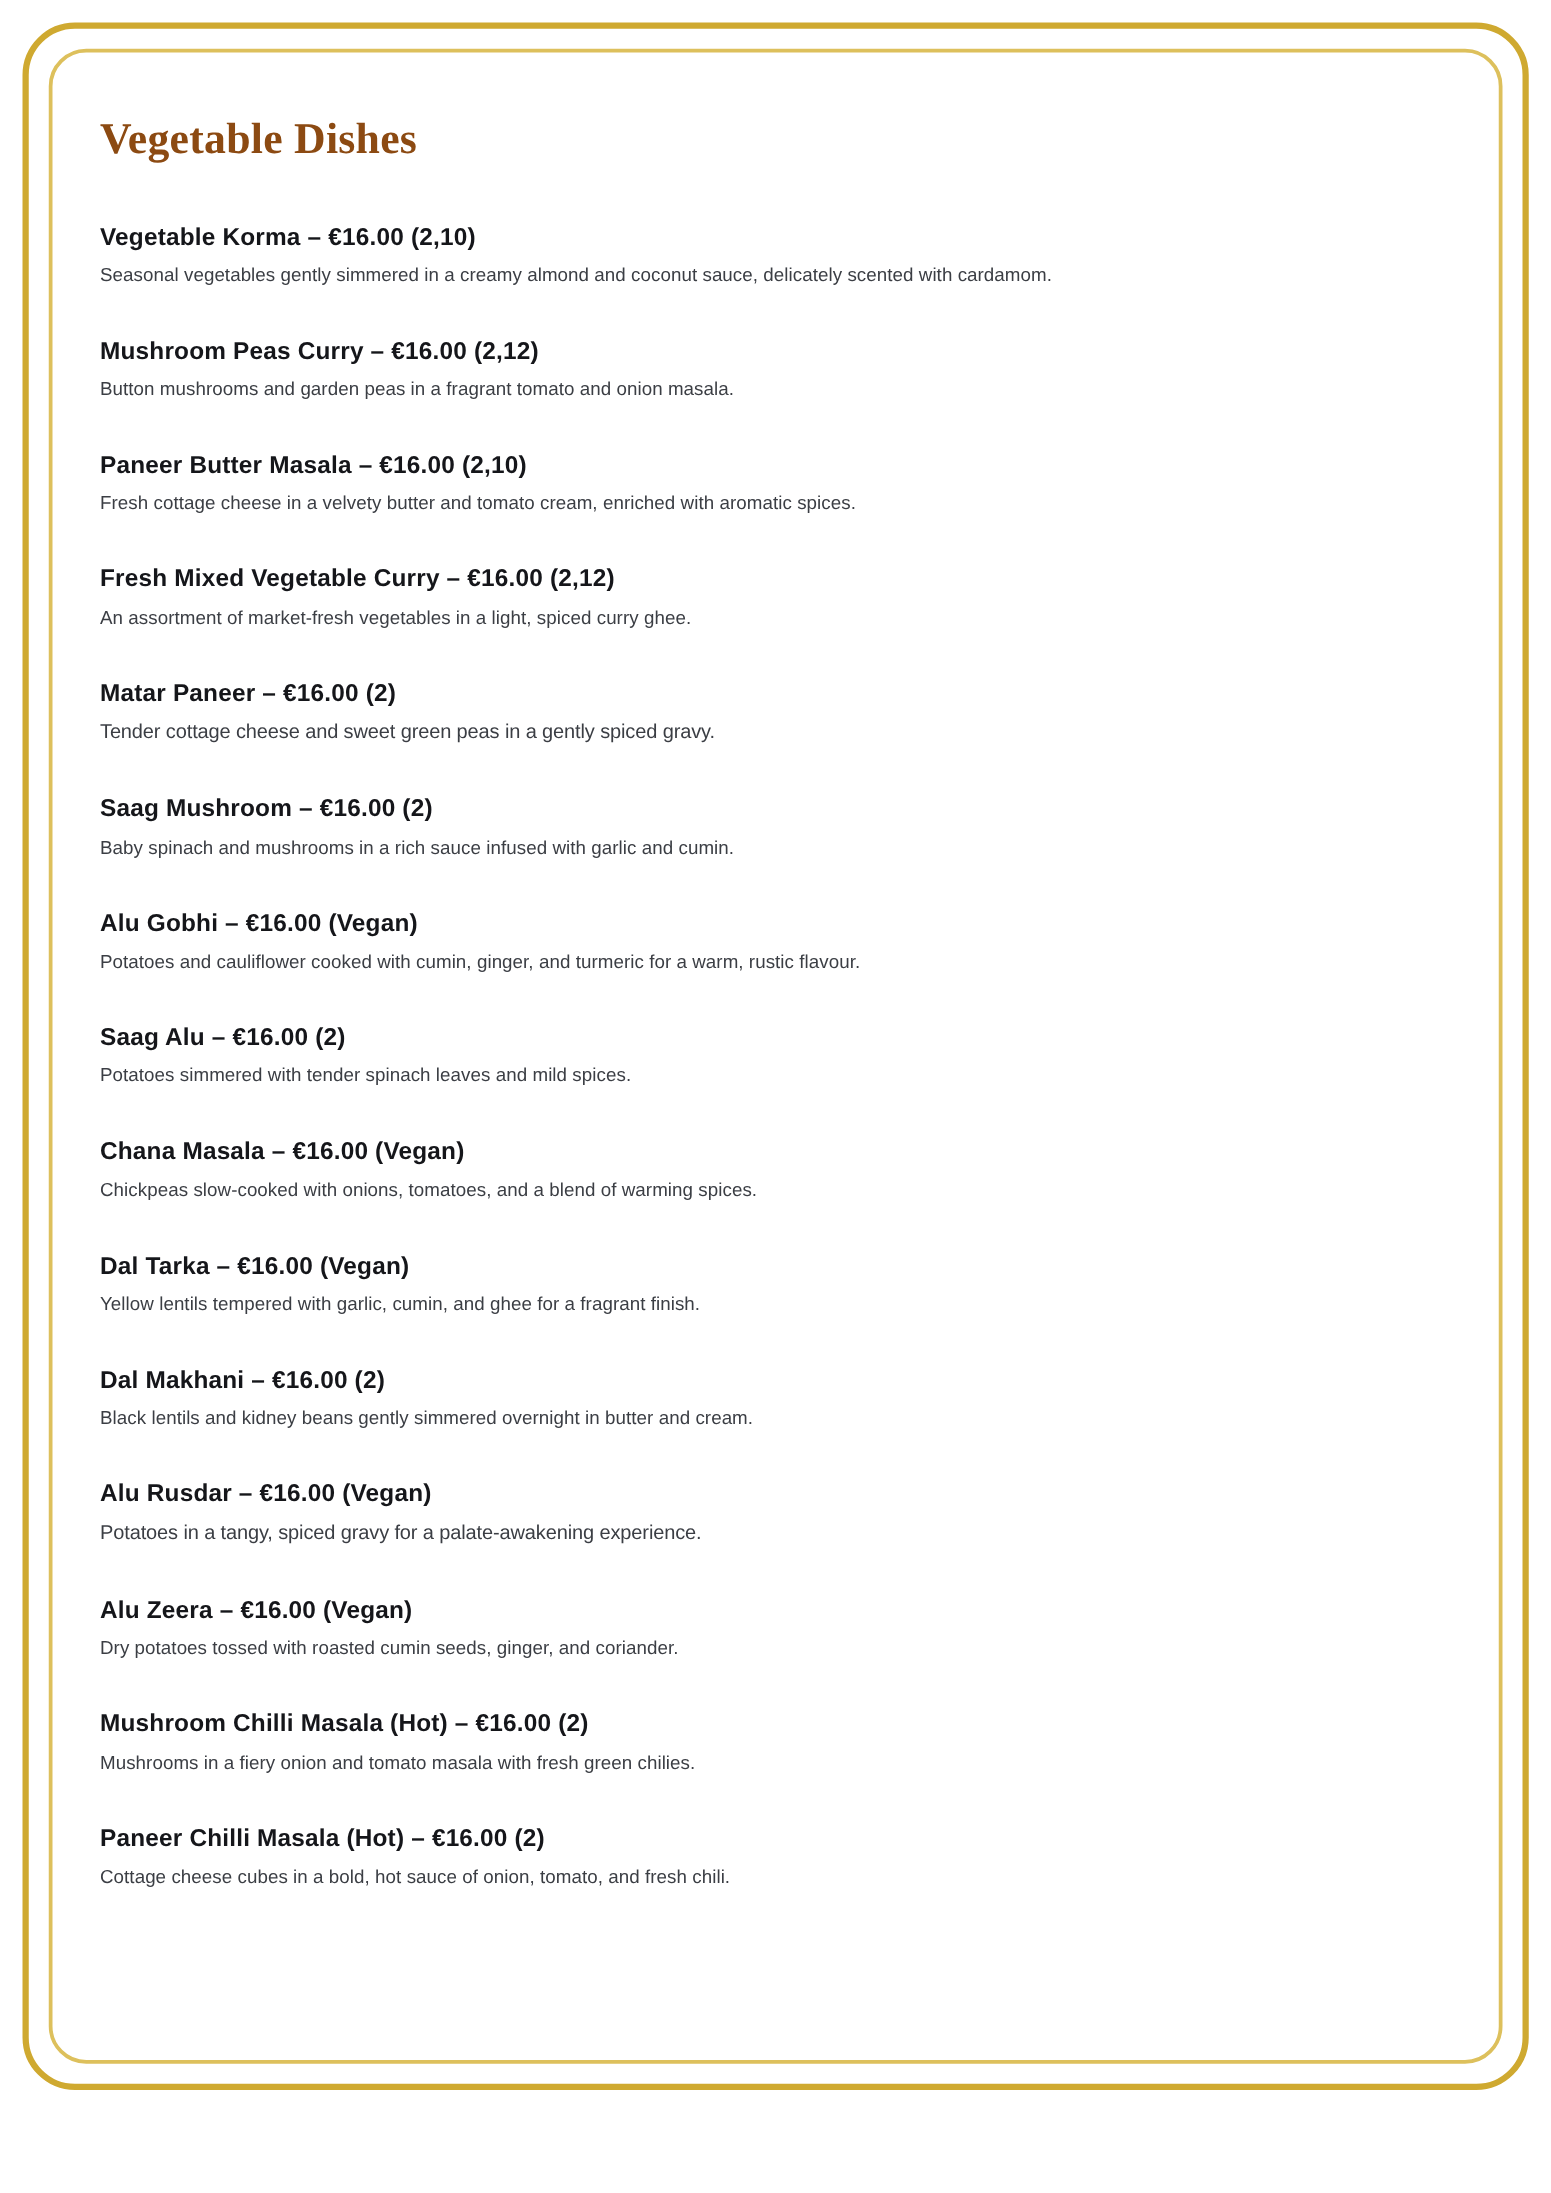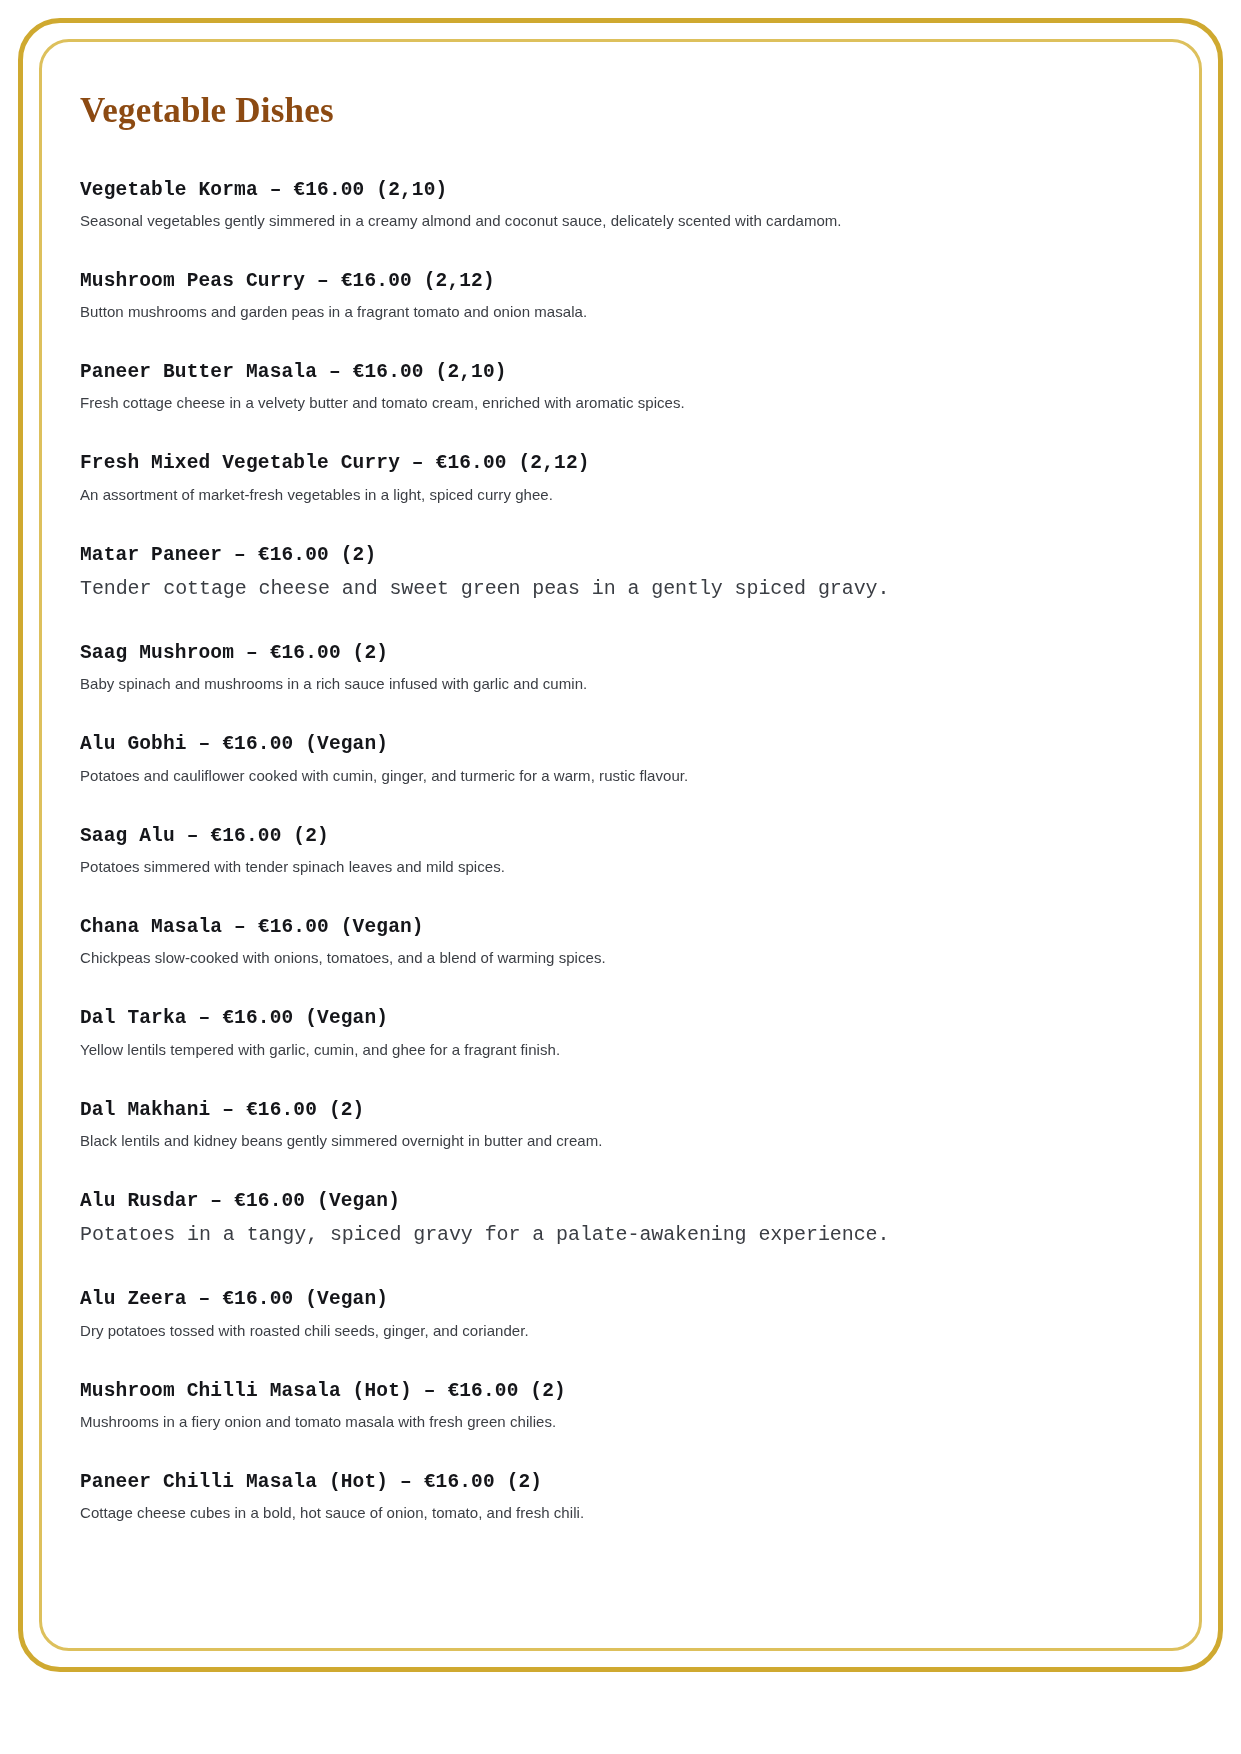--- a/index.html
+++ b/index.html
@@ -72,21 +72,21 @@
   .dish {
     margin: 0 0 37px 0;
     padding: 0;
   }
 
   .dish:last-child {
     margin-bottom: 12px;
   }
 
   .dish-name {
-    font-family: Liberation Mono, monospace;
+    font-family: Liberation Sans, sans-serif;
     font-weight: 700;
     font-size: 19.5px;
     line-height: 1.35;
     color: #15161a;
     letter-spacing: 0.15px;
     margin: 0 0 7px 0;
     font-feature-settings: "onum" 1;
     font-variant-numeric: oldstyle-nums;
   }
 
@@ -95,22 +95,22 @@
     font-weight: 400;
     font-size: 15px;
     line-height: 1.4;
     color: #3b3e44;
     letter-spacing: 0.05px;
     margin: 0;
   }
 
   
   .dish-desc.wide {
-    font-family: Liberation Mono, monospace;
-    font-size: 20px;
+    font-family: Liberation Sans, sans-serif;
+    font-size: 16px;
     letter-spacing: -0.1px;
   }
 </style>
 </head>
 <body>
 
 <div class="page">
 
   <div class="frame-outer"></div>
   <div class="frame-inner"></div>
@@ -176,21 +176,21 @@
         <div class="dish-desc">Black lentils and kidney beans gently simmered overnight in butter and cream.</div>
       </li>
 
       <li class="dish">
         <div class="dish-name">Alu Rusdar – €16.00 (Vegan)</div>
         <div class="dish-desc wide">Potatoes in a tangy, spiced gravy for a palate-awakening experience.</div>
       </li>
 
       <li class="dish">
         <div class="dish-name">Alu Zeera – €16.00 (Vegan)</div>
-        <div class="dish-desc">Dry potatoes tossed with roasted chili seeds, ginger, and coriander.</div>
+        <div class="dish-desc">Dry potatoes tossed with roasted cumin seeds, ginger, and coriander.</div>
       </li>
 
       <li class="dish">
         <div class="dish-name">Mushroom Chilli Masala (Hot) – €16.00 (2)</div>
         <div class="dish-desc">Mushrooms in a fiery onion and tomato masala with fresh green chilies.</div>
       </li>
 
       <li class="dish">
         <div class="dish-name">Paneer Chilli Masala (Hot) – €16.00 (2)</div>
         <div class="dish-desc">Cottage cheese cubes in a bold, hot sauce of onion, tomato, and fresh chili.</div>

